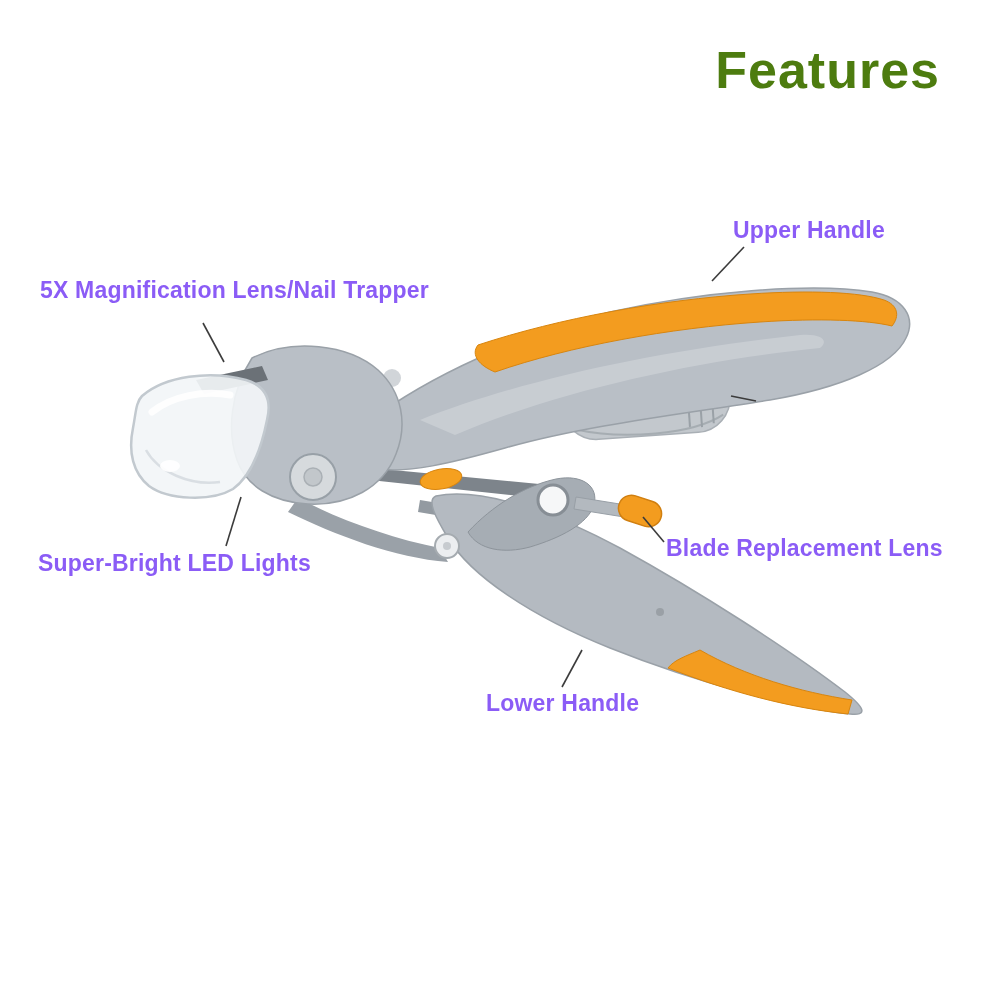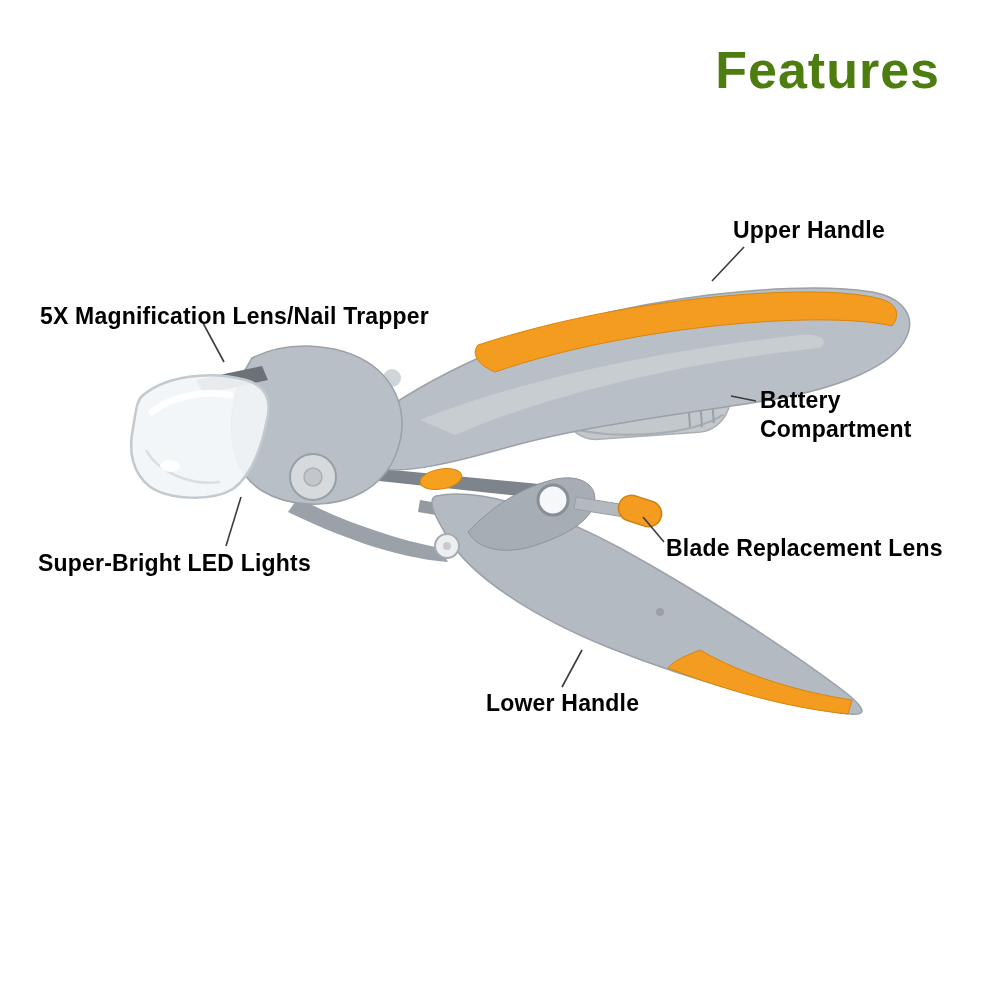--- a/index.html
+++ b/index.html
@@ -6,21 +6,21 @@
   .canvas{
     position:relative;width:1000px;height:1000px;background:#ffffff;overflow:hidden;
     font-family:"Liberation Sans", sans-serif;
   }
   .art{position:absolute;left:0;top:0;width:1000px;height:1000px;}
   .page-title{
     position:absolute;top:40px;right:60px;
     font-size:52px;font-weight:700;color:#4d7c0f;letter-spacing:1px;
   }
   .callout{
-    position:absolute;font-size:23px;font-weight:700;color:#000000;letter-spacing:.2px;
+    position:absolute;font-size:23px;font-weight:700;color:#8b5cf6;letter-spacing:.2px;
     line-height:1.25;white-space:nowrap;
   }
   .callout.wrap{white-space:normal;}
 </style>
 </head>
 <body>
 
 <div class="canvas">
 
   <svg class="art" viewBox="0 0 1000 1000" aria-hidden="true">
@@ -93,23 +93,22 @@
       <line x1="664" y1="542" x2="643" y2="517"></line>
       <line x1="226" y1="546" x2="241" y2="497"></line>
       <line x1="562" y1="687" x2="582" y2="650"></line>
     </g>
   </svg>
 
   <div class="page-title">Features</div>
 
   <div class="callout" style="left:733px;top:216px;">Upper Handle</div>
 
-  <div class="callout" style="left:40px;top:302px;">5X Magnification Lens/Nail Trapper</div>
+  <div class="callout" style="left:40px;top:276px;">5X Magnification Lens/Nail Trapper</div>
 
-  <div class="callout wrap" style="left:760px;top:386px;width:185px;">Battery Compartment</div>
 
   <div class="callout" style="left:666px;top:534px;">Blade Replacement Lens</div>
 
   <div class="callout" style="left:38px;top:549px;">Super-Bright LED Lights</div>
 
   <div class="callout" style="left:486px;top:689px;">Lower Handle</div>
 
 </div>
 
 </body></html>

